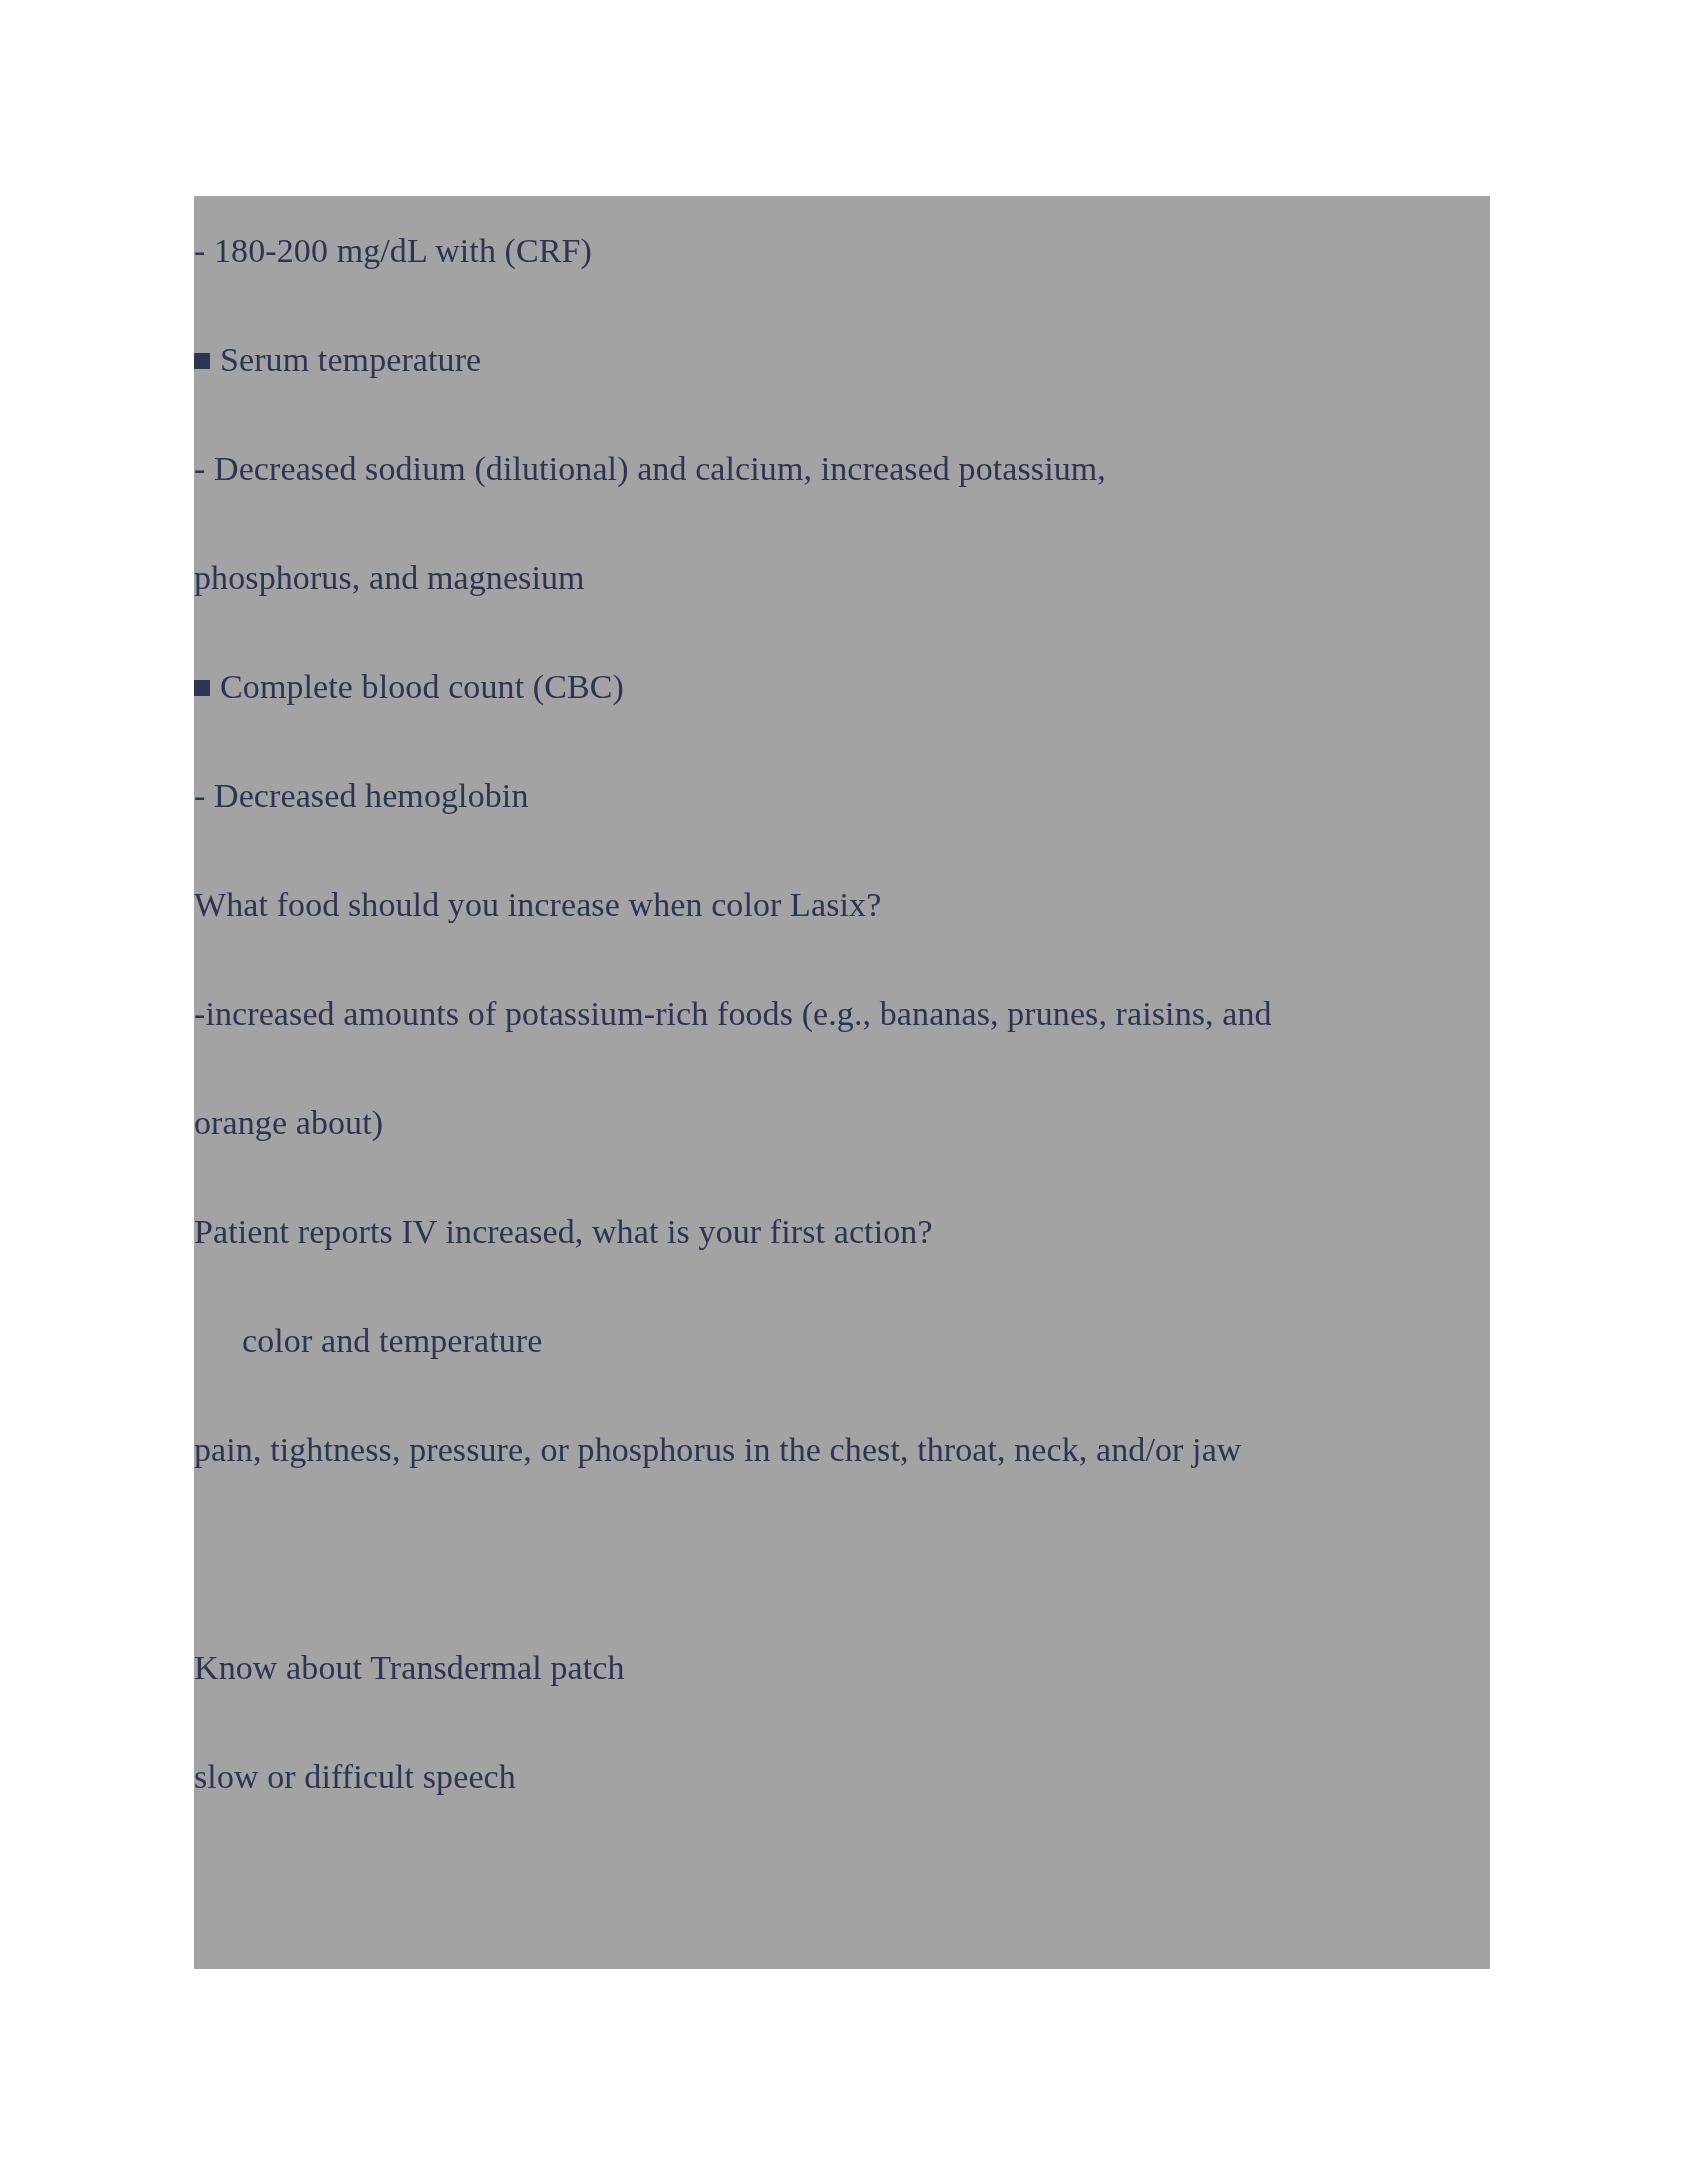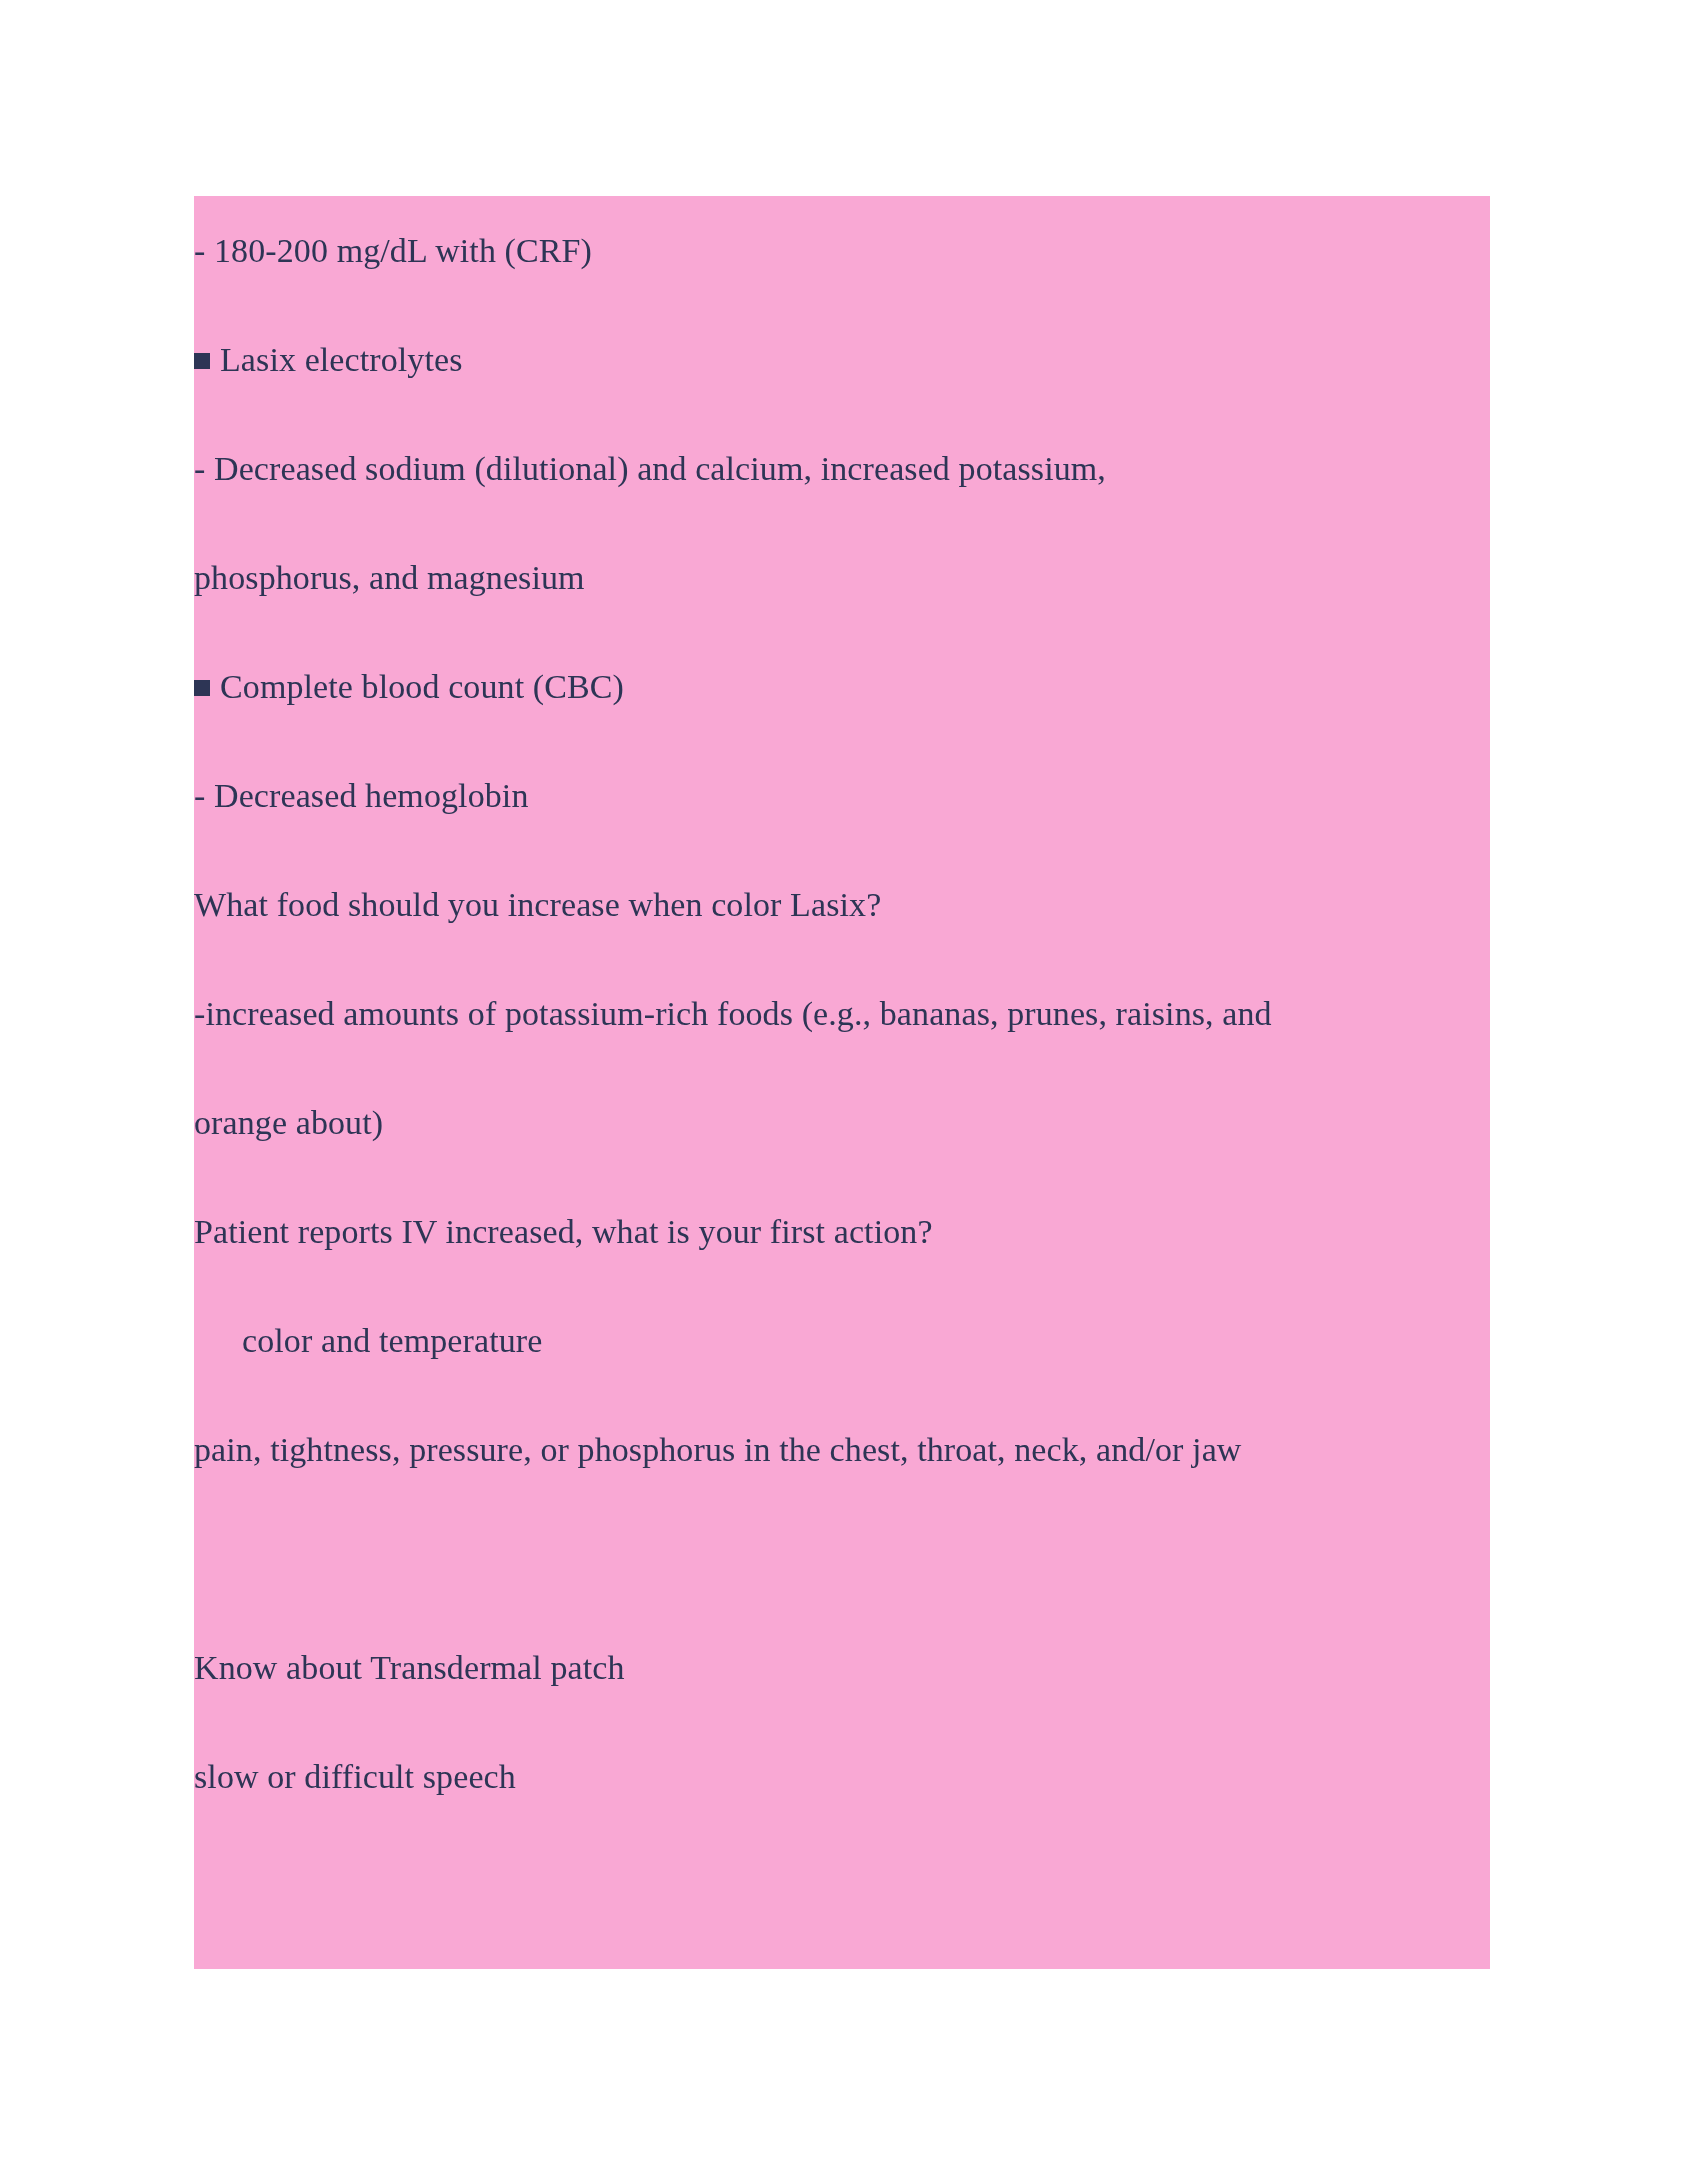--- a/index.html
+++ b/index.html
@@ -63,24 +63,24 @@
     margin-right: 10px;
   }
   .notes-body > .note-line:first-child {
     margin-top: 0;
   }
 </style>
 </head>
 <body>
 
 <div class="page" style="background: rgb(255, 255, 255);">
-  <div class="content-panel" style="background: #f9a8d4;">
+  <div class="content-panel" style="background: #a3a3a3;">
     <div class="notes-body" id="notes-body">
         <div class="note-line" style="color: rgb(45, 53, 85);"><span class="line-inner"><span>- 180-200 mg/dL with (CRF)</span></span></div>
-        <div class="note-line" style="color: rgb(45, 53, 85);"><span class="line-inner"><span class="bullet-sq" style="background: rgb(45, 53, 85);"></span><span>Lasix electrolytes</span></span></div>
+        <div class="note-line" style="color: rgb(45, 53, 85);"><span class="line-inner"><span class="bullet-sq" style="background: rgb(45, 53, 85);"></span><span>Serum temperature</span></span></div>
         <div class="note-line" style="color: rgb(45, 53, 85);"><span class="line-inner"><span>- Decreased sodium (dilutional) and calcium, increased potassium,</span></span></div>
         <div class="note-line" style="color: rgb(45, 53, 85);"><span class="line-inner"><span>phosphorus, and magnesium</span></span></div>
         <div class="note-line" style="color: rgb(45, 53, 85);"><span class="line-inner"><span class="bullet-sq" style="background: rgb(45, 53, 85);"></span><span>Complete blood count (CBC)</span></span></div>
         <div class="note-line" style="color: rgb(45, 53, 85);"><span class="line-inner"><span>- Decreased hemoglobin</span></span></div>
         <div class="note-line" style="color: rgb(45, 53, 85);"><span class="line-inner"><span>What food should you increase when color Lasix?</span></span></div>
         <div class="note-line" style="color: rgb(45, 53, 85);"><span class="line-inner"><span>-increased amounts of potassium-rich foods (e.g., bananas, prunes, raisins, and</span></span></div>
         <div class="note-line" style="color: rgb(45, 53, 85);"><span class="line-inner"><span>orange about)</span></span></div>
         <div class="note-line" style="color: rgb(45, 53, 85);"><span class="line-inner"><span>Patient reports IV increased, what is your first action?</span></span></div>
         <div class="note-line" style="color: rgb(45, 53, 85); margin-left: 48px;"><span class="line-inner"><span>color and temperature</span></span></div>
         <div class="note-line" style="color: rgb(45, 53, 85);"><span class="line-inner"><span>pain, tightness, pressure, or phosphorus in the chest, throat, neck, and/or jaw</span></span></div>

